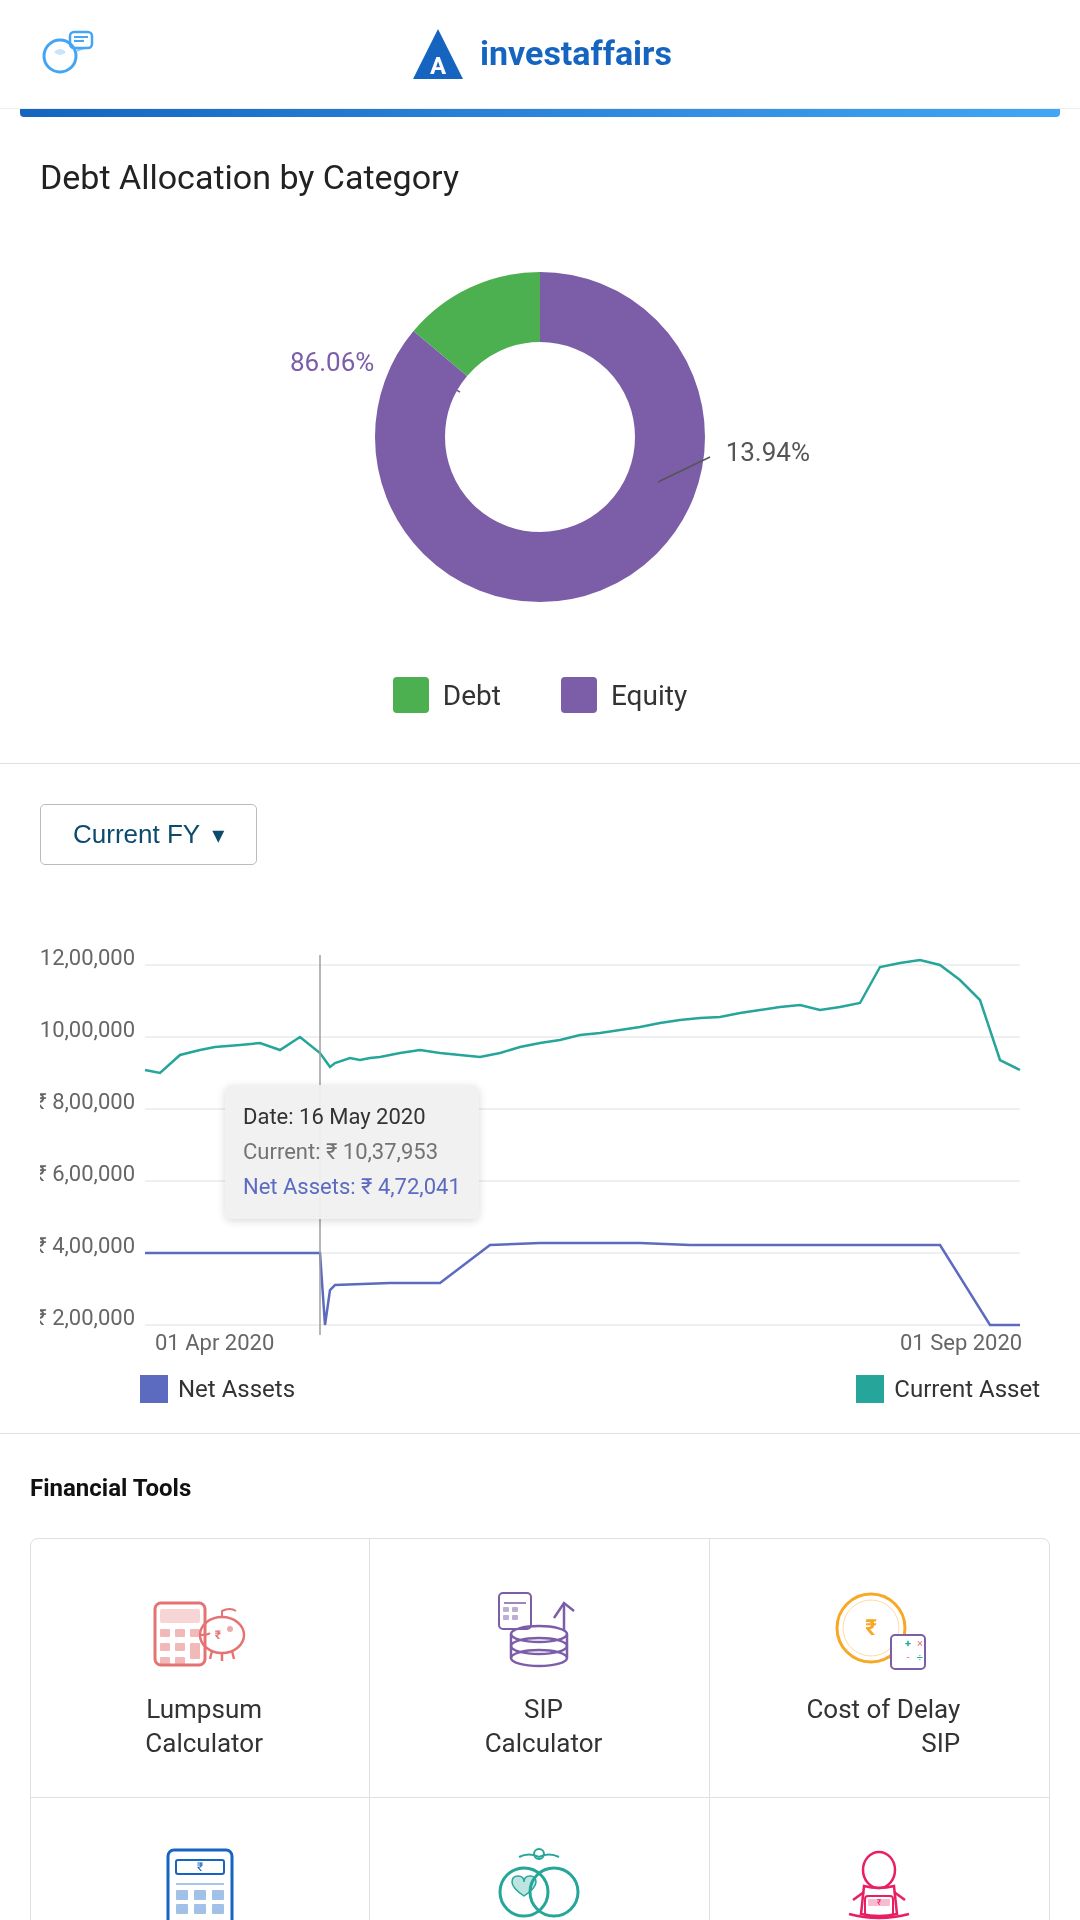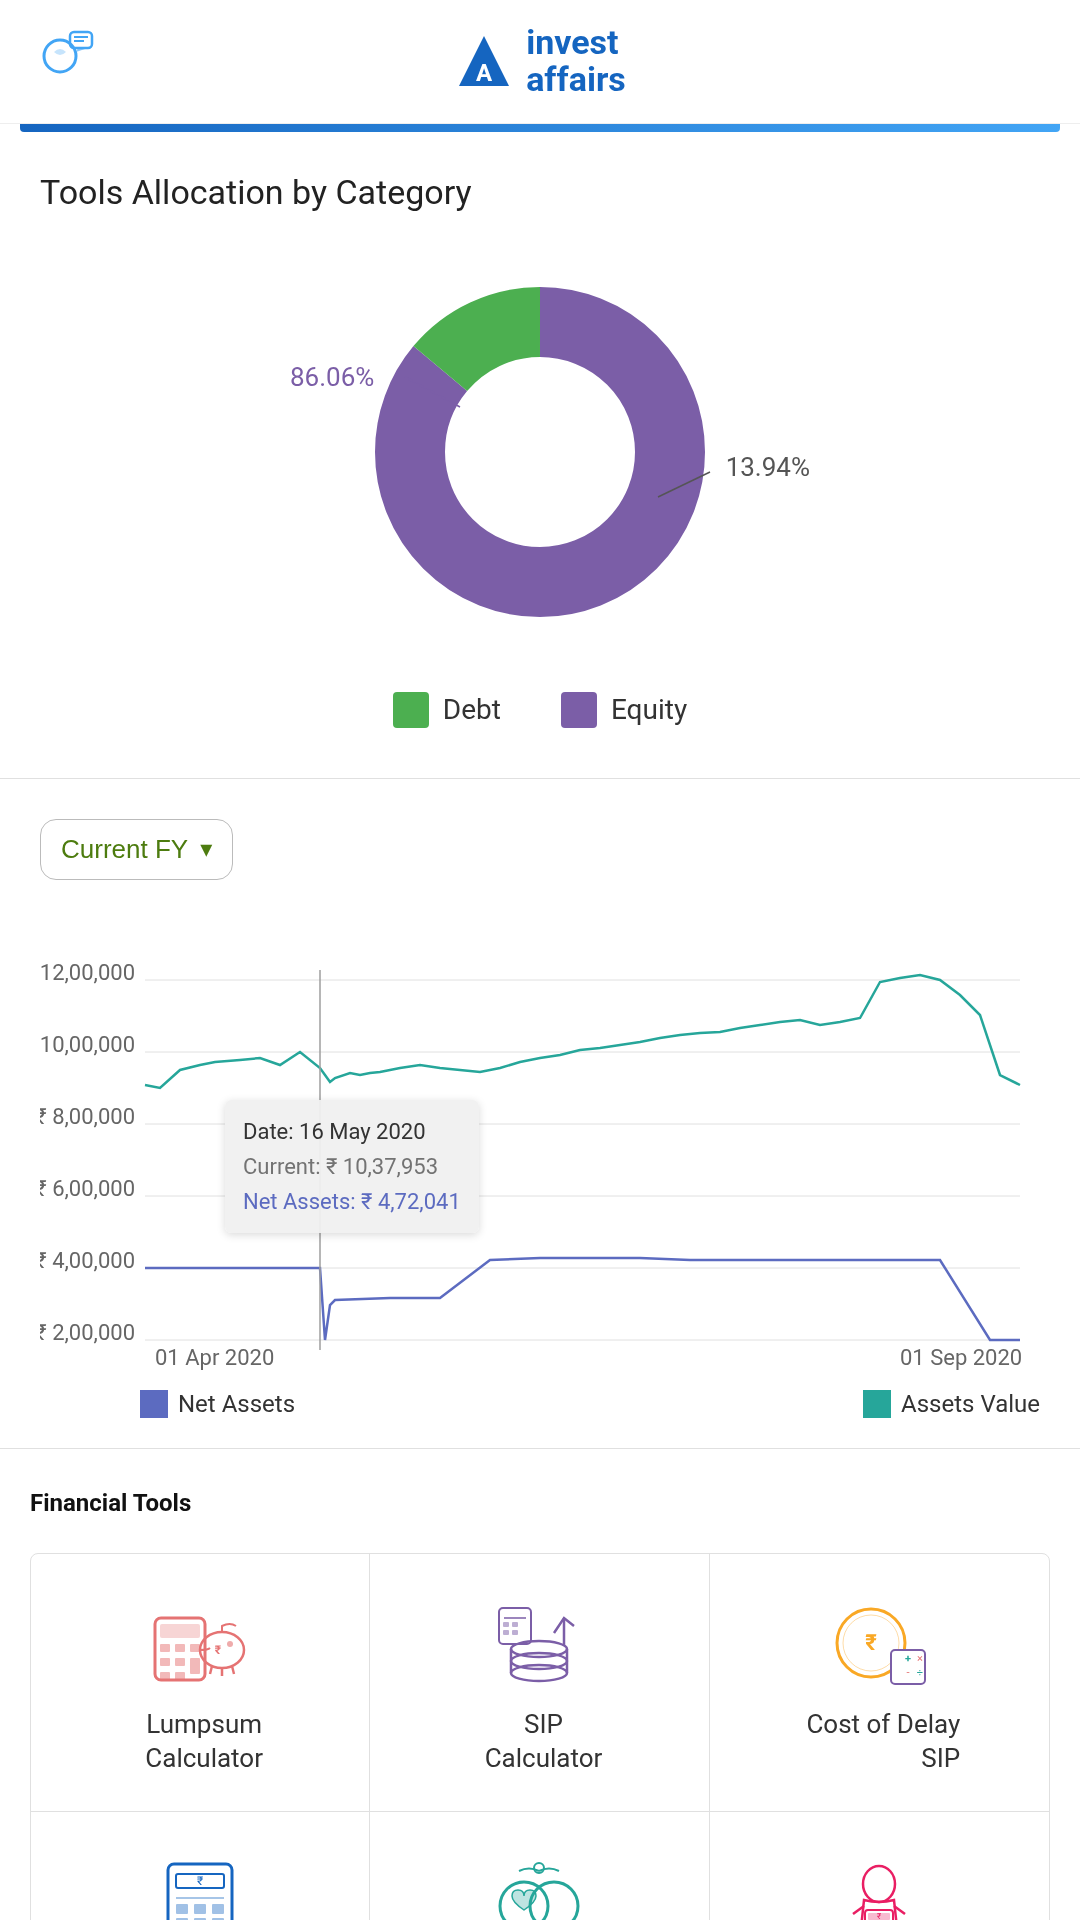--- a/index.html
+++ b/index.html
@@ -30,21 +30,20 @@
       display: flex;
       align-items: center;
       gap: 12px;
     }
     .logo-triangle {
       width: 60px;
       height: 60px;
     }
     .logo-text {
       display: flex;
-      flex-direction: column;
       line-height: 1.1;
       justify-content: flex-end;
     }
 
     
     .top-bar {
       height: 8px;
       background: linear-gradient(to right, #1565c0, #42a5f5);
       border-radius: 0 0 4px 4px;
       margin: 0 20px;
@@ -117,24 +116,24 @@
       display: flex;
       justify-content: space-between;
       align-items: center;
       margin-bottom: 30px;
     }
     .dropdown-btn {
       display: flex;
       align-items: center;
       gap: 12px;
       border: 1.5px solid #bbb;
-      border-radius: 16px;
-      padding: 14px 20px;
+      border-radius: 5px;
+      padding: 14px 32px;
       font-size: 26px;
-      color: #4d7c0f;
+      color: #0c4a6e;
       background: #fff;
       cursor: pointer;
     }
 
     
     .chart-area {
       position: relative;
       width: 100%;
       height: 460px;
       margin-bottom: 20px;
@@ -243,21 +242,21 @@
     <div class="logo-text">
       <span style="font-size:34px;font-weight:700;color:#1565c0;">invest</span>
       <span style="font-size:34px;font-weight:700;color:#1565c0;">affairs</span>
     </div>
   </div>
 </div>
 
 <div class="top-bar"></div>
 
 <div class="section">
-  <div class="section-title">Tools Allocation by Category</div>
+  <div class="section-title">Debt Allocation by Category</div>
 
   <div class="donut-container">
     <div class="donut-wrapper">
       
       <div class="donut-label-left">86.06%</div>
       
       
       <div class="donut-label-right">13.94%</div>
 
       <svg viewBox="0 0 380 380" width="380" height="380">
@@ -404,21 +403,21 @@
     <div class="chart-legend-item">
       <svg width="28" height="28">
         <rect width="28" height="28" fill="#5c6bc0"></rect>
       </svg>
       <span>Net Assets</span>
     </div>
     <div class="chart-legend-item">
       <svg width="28" height="28">
         <rect width="28" height="28" fill="#26a69a"></rect>
       </svg>
-      <span>Assets Value</span>
+      <span>Current Asset</span>
     </div>
   </div>
 </div>
 
 <div class="tools-section">
   <div class="tools-title">Financial Tools</div>
 
   <div class="tools-grid">
 
     <div class="tool-item">

